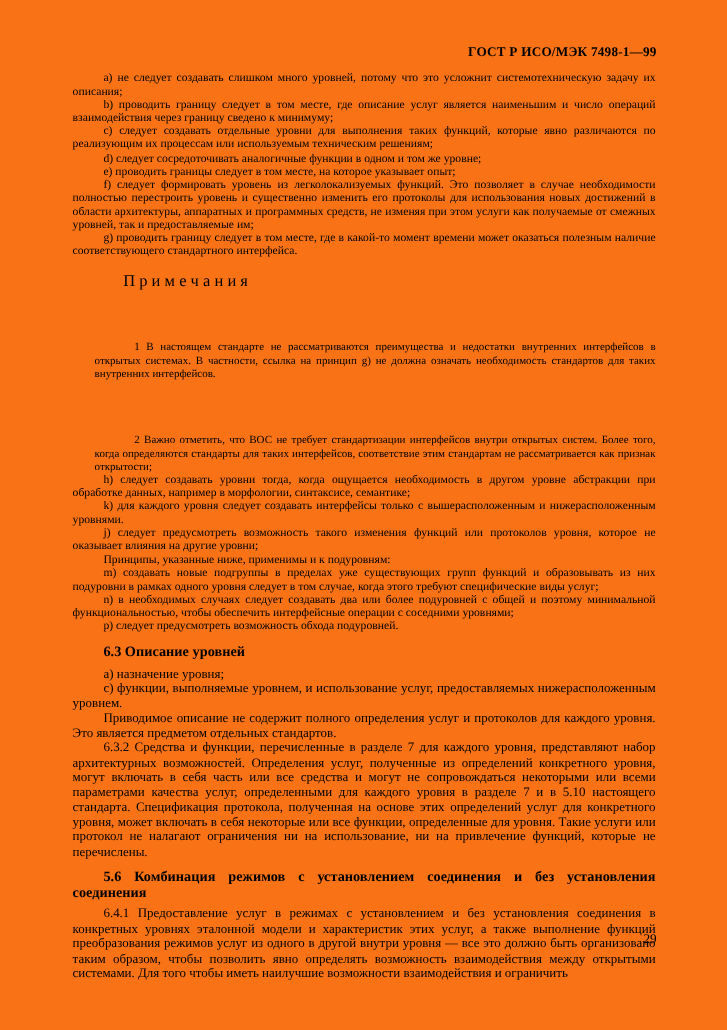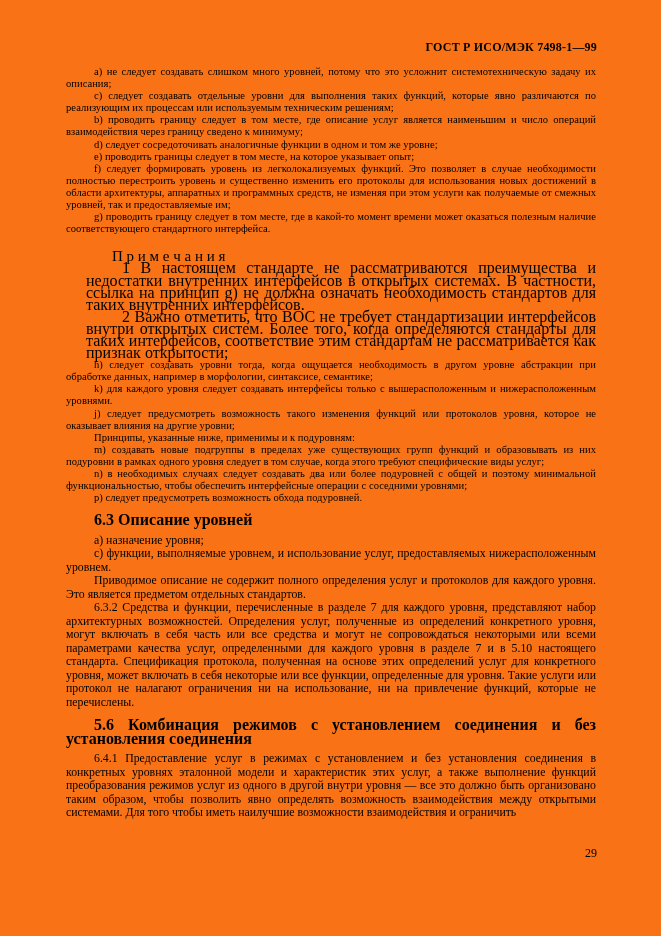--- a/index.html
+++ b/index.html
@@ -34,33 +34,34 @@
     line-height: 12.1px;
     text-indent: 28px;
   }
   p.notes-title {
     font-size: 15px;
     line-height: 12.1px;
     text-indent: 46px;
     margin-top: 15px;
   }
   p.subnote {
-    font-size: 16px;
+    font-size: 10px;
     line-height: 12.1px;
     padding-left: 20px;
     text-indent: 36px;
+    margin-top: 48px;
   }
   
   p.body {
     font-size: 11.8px;
     line-height: 13.5px;
     text-indent: 28px;
   }
   p.heading {
-    font-size: 16px;
+    font-size: 13px;
     line-height: 13.5px;
     font-weight: bold;
     text-indent: 28px;
     margin-top: 9px;
     margin-bottom: 7px;
   }
   .page-number {
     position: absolute;
     top: 846px;
     right: 64px;
@@ -68,22 +69,22 @@
   }
 </style>
 </head>
 <body>
 
 <div class="page">
   <div class="doc-header">ГОСТ Р ИСО/МЭК 7498-1—99</div>
 
   <div class="doc-body">
       <p class="list">a) не следует создавать слишком много уровней, потому что это усложнит системотехническую задачу их описания;</p>
+      <p class="list">b) проводить границу следует в том месте, где описание услуг является наименьшим и число операций взаимодействия через границу сведено к минимуму;</p>
       <p class="list">c) следует создавать отдельные уровни для выполнения таких функций, которые явно различаются по реализующим их процессам или используемым техническим решениям;</p>
-      <p class="list">b) проводить границу следует в том месте, где описание услуг является наименьшим и число операций взаимодействия через границу сведено к минимуму;</p>
       <p class="list">d) следует сосредоточивать аналогичные функции в одном и том же уровне;</p>
       <p class="list">e) проводить границы следует в том месте, на которое указывает опыт;</p>
       <p class="list">f) следует формировать уровень из легколокализуемых функций. Это позволяет в случае необходимости полностью перестроить уровень и существенно изменить его протоколы для использования новых достижений в области архитектуры, аппаратных и программных средств, не изменяя при этом услуги как получаемые от смежных уровней, так и предоставляемые им;</p>
       <p class="list">g) проводить границу следует в том месте, где в какой-то момент времени может оказаться полезным наличие соответствующего стандартного интерфейса.</p>
       <p class="notes-title">П р и м е ч а н и я</p>
       <p class="subnote">1 В настоящем стандарте не рассматриваются преимущества и недостатки внутренних интерфейсов в открытых системах. В частности, ссылка на принцип g) не должна означать необходимость стандартов для таких внутренних интерфейсов.</p>
       <p class="subnote">2 Важно отметить, что ВОС не требует стандартизации интерфейсов внутри открытых систем. Более того, когда определяются стандарты для таких интерфейсов, соответствие этим стандартам не рассматривается как признак открытости;</p>
       <p class="list">h) следует создавать уровни тогда, когда ощущается необходимость в другом уровне абстракции при обработке данных, например в морфологии, синтаксисе, семантике;</p>
       <p class="list">k) для каждого уровня следует создавать интерфейсы только с вышерасположенным и нижерасположенным уровнями.</p>
       <p class="list">j) следует предусмотреть возможность такого изменения функций или протоколов уровня, которое не оказывает влияния на другие уровни;</p>

